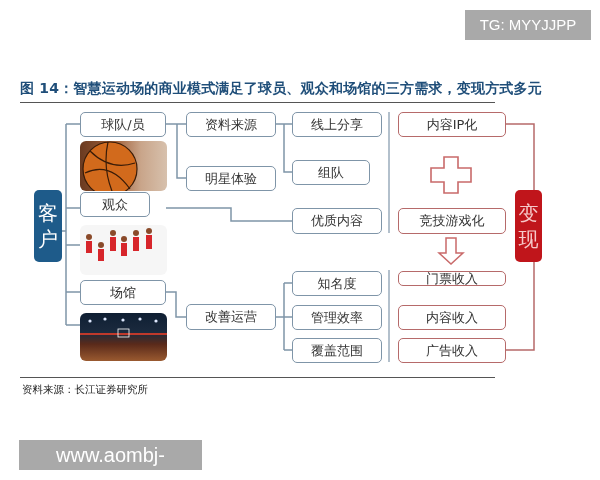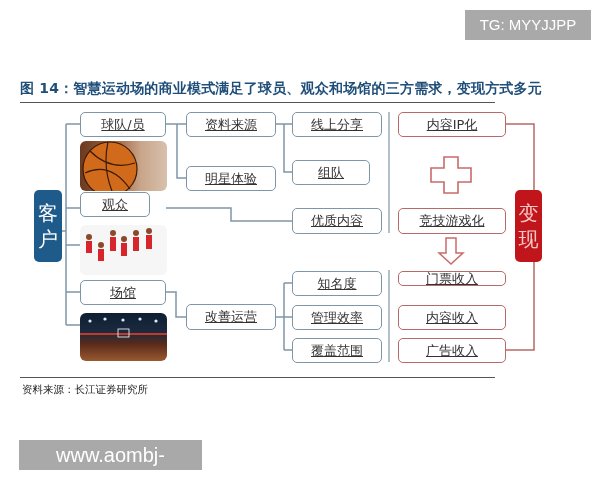--- a/index.html
+++ b/index.html
@@ -2,21 +2,21 @@
 <html><head>
 <meta charset="utf-8">
 <style>
   html,body{margin:0;padding:0;}
   body{width:600px;height:480px;background:#ffffff;position:relative;overflow:hidden;font-family:"DejaVu Sans","Liberation Sans",sans-serif;}
   .wm-top{position:absolute;left:465px;top:10px;width:126px;height:30px;background:#a9a9a9;color:#fff;font-family:"Liberation Sans",sans-serif;font-size:15px;line-height:30px;text-align:center;}
   .wm-bottom{position:absolute;left:19px;top:440px;width:183px;height:30px;background:#a9a9a9;color:#fff;font-family:"Liberation Sans",sans-serif;font-size:20px;line-height:30px;text-align:center;}
   .fig-title{position:absolute;left:20px;top:80px;font-size:14px;font-weight:bold;color:#1f4e79;white-space:nowrap;letter-spacing:0.2px;}
   .rule{position:absolute;left:20px;width:475px;height:0;border-top:1.5px solid #555;}
   .source{position:absolute;left:22px;top:383px;font-size:10.5px;color:#222;}
-  .node{position:absolute;box-sizing:border-box;background:#fff;border-radius:5px;font-size:13px;color:#333;text-align:center;display:flex;align-items:center;justify-content:center;text-decoration:underline;}
+  .node{position:absolute;box-sizing:border-box;background:#fff;border-radius:5px;font-size:13px;color:#333;text-align:center;display:flex;align-items:center;justify-content:center;}
   .blue{border:1.6px solid #7f95a8;}
   .red{border:1.6px solid #b66a6a;}
   .cat{position:absolute;box-sizing:border-box;border-radius:5px;color:#fff;font-size:20px;display:flex;flex-direction:column;align-items:center;justify-content:center;line-height:26px;}
   .cat-blue{background:#1e5b8a;}
   .cat-red{background:#c0151b;color:#f6c9c9;}
   .photo{position:absolute;border-radius:6px;overflow:hidden;}
   svg.lines{position:absolute;left:0;top:0;}
 </style>
 </head>
 <body>

